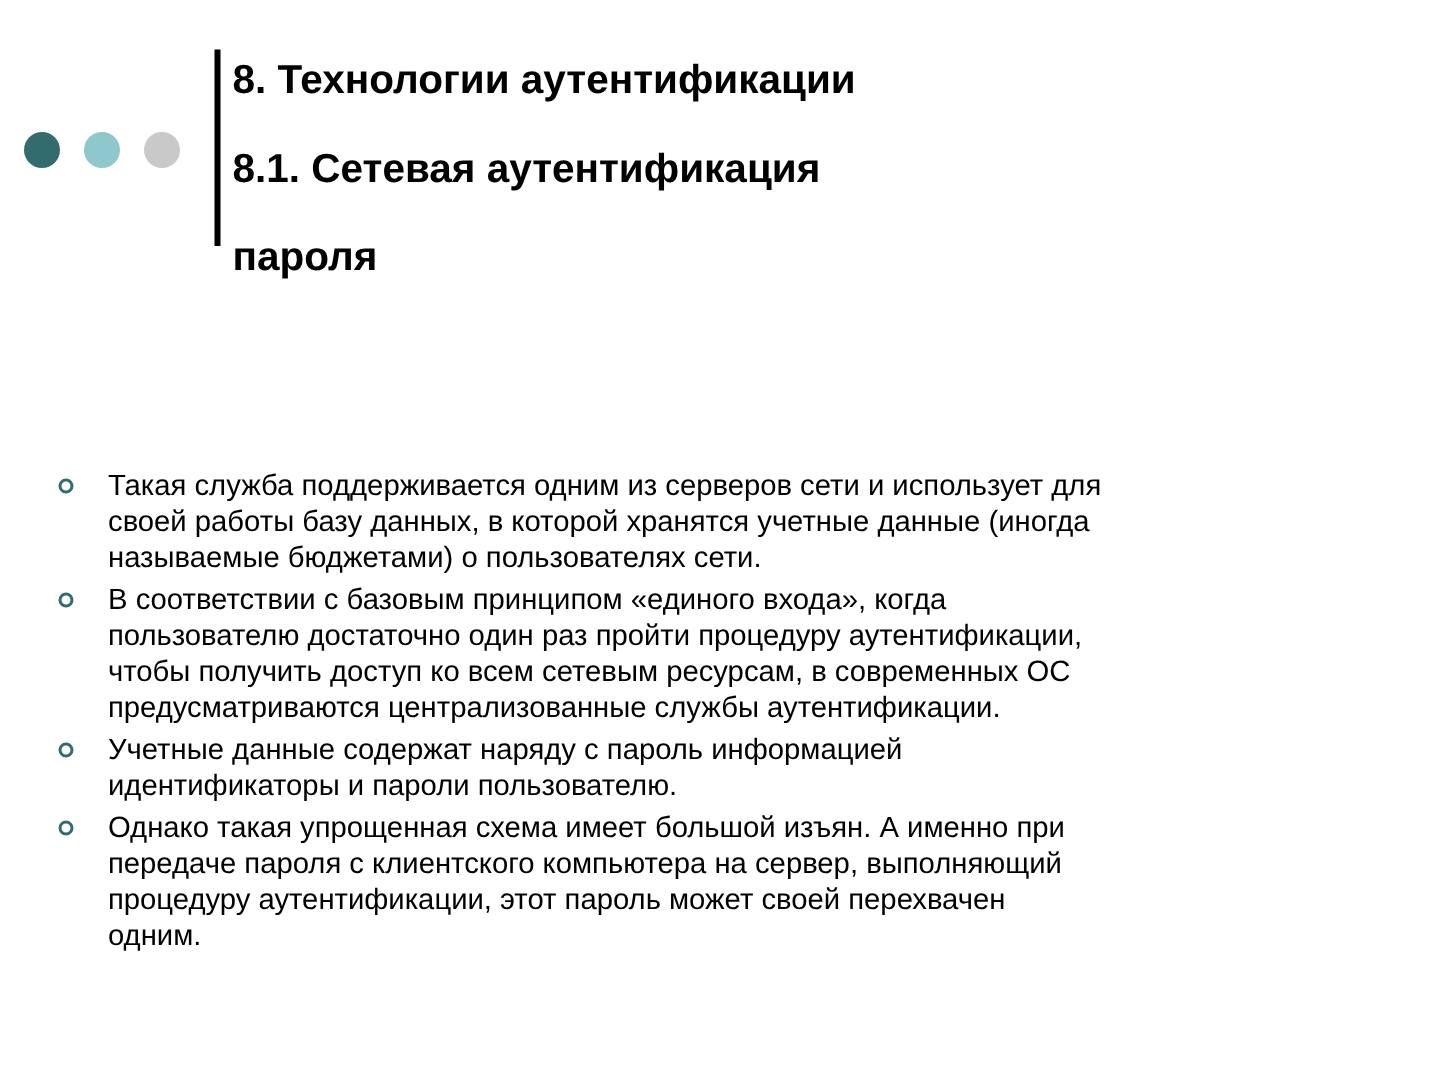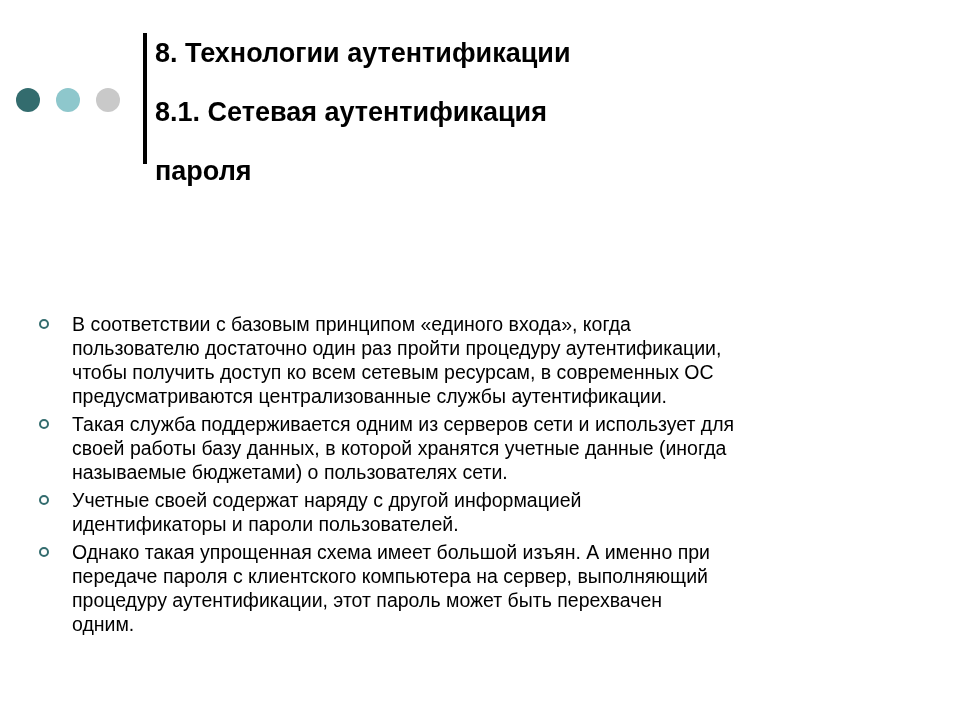--- a/index.html
+++ b/index.html
@@ -35,36 +35,36 @@
 
 <h1 class="title">
   <span>8. Технологии аутентификации</span>
   <span>8.1. Сетевая аутентификация</span>
   <span>пароля</span>
 </h1>
 
 <ul class="bullets">
   <li>
     <span class="bullet-mark"></span>
+    <span class="line">Такая служба поддерживается одним из серверов сети и использует для</span>
+    <span class="line">своей работы базу данных, в которой хранятся учетные данные (иногда</span>
+    <span class="line">называемые бюджетами) о пользователях сети.</span>
+  </li>
+  <li>
+    <span class="bullet-mark"></span>
     <span class="line">В соответствии с базовым принципом «единого входа», когда</span>
     <span class="line">пользователю достаточно один раз пройти процедуру аутентификации,</span>
     <span class="line">чтобы получить доступ ко всем сетевым ресурсам, в современных ОС</span>
     <span class="line">предусматриваются централизованные службы аутентификации.</span>
   </li>
   <li>
     <span class="bullet-mark"></span>
-    <span class="line">Такая служба поддерживается одним из серверов сети и использует для</span>
-    <span class="line">своей работы базу данных, в которой хранятся учетные данные (иногда</span>
-    <span class="line">называемые бюджетами) о пользователях сети.</span>
-  </li>
-  <li>
-    <span class="bullet-mark"></span>
-    <span class="line">Учетные своей содержат наряду с другой информацией</span>
-    <span class="line">идентификаторы и пароли пользователей.</span>
+    <span class="line">Учетные данные содержат наряду с пароль информацией</span>
+    <span class="line">идентификаторы и пароли пользователю.</span>
   </li>
   <li>
     <span class="bullet-mark"></span>
     <span class="line">Однако такая упрощенная схема имеет большой изъян. А именно при</span>
     <span class="line">передаче пароля с клиентского компьютера на сервер, выполняющий</span>
-    <span class="line">процедуру аутентификации, этот пароль может быть перехвачен</span>
+    <span class="line">процедуру аутентификации, этот пароль может своей перехвачен</span>
     <span class="line">одним.</span>
   </li>
 </ul>
 
 </body></html>

